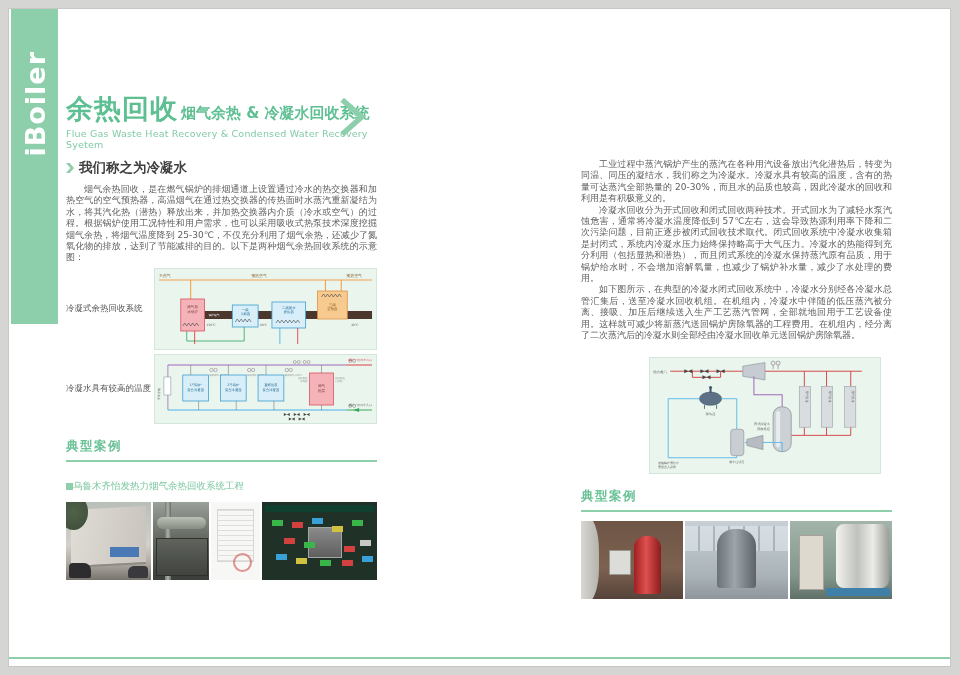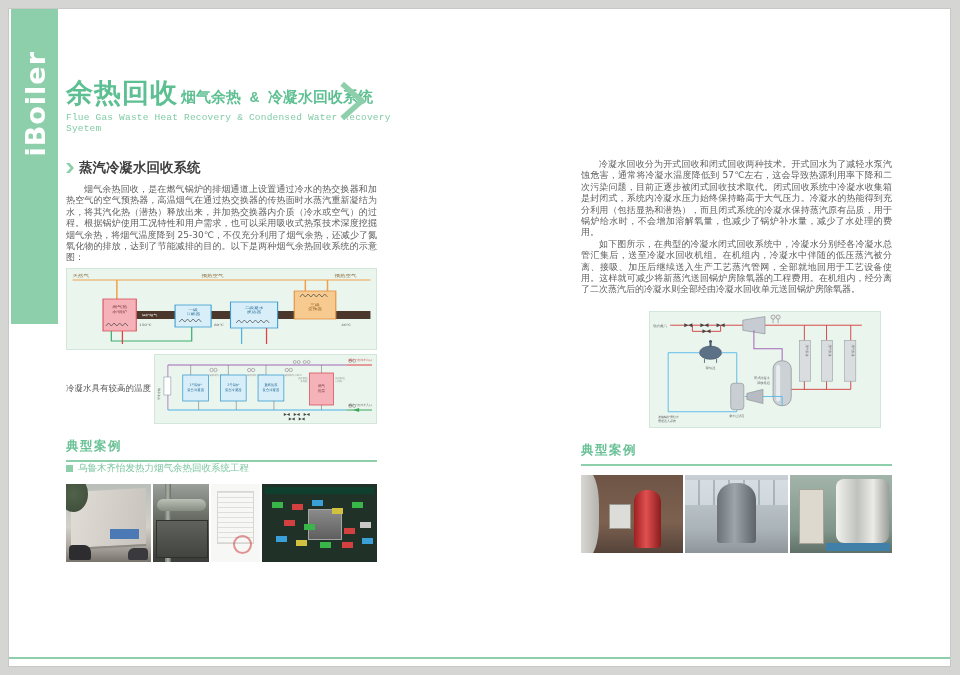--- a/index.html
+++ b/index.html
@@ -2,21 +2,21 @@
 <html><head>
 <meta charset="utf-8">
 <style>
   html,body{margin:0;padding:0;}
   .canvas{position:relative;width:960px;height:675px;background:#d5d6d3;font-family:"DejaVu Sans",sans-serif;overflow:hidden;}
   .page{position:absolute;left:8px;top:8px;width:943px;height:659px;background:#ffffff;border:1px solid #c7c8c6;box-sizing:border-box;}
   
   .side-bar{position:absolute;left:2px;top:0;width:47px;height:315px;background:#8dcfab;}
   .brand{position:absolute;top:42px;left:9px;writing-mode:vertical-rl;transform:rotate(180deg);color:#ffffff;font-size:27px;font-weight:bold;letter-spacing:1px;}
   
-  .header{position:absolute;left:57px;top:66px;width:340px;font-family:Liberation Mono, monospace;}
+  .header{position:absolute;left:57px;top:82px;width:340px;}
   .title-main{font-size:27px;font-weight:bold;color:#5ec092;letter-spacing:1px;}
   .title-sub{font-size:15px;font-weight:bold;color:#5ec092;margin-left:3px;}
   .title-en{font-size:9.5px;color:#82cba6;margin-top:1px;letter-spacing:.2px;}
   .chevron{position:absolute;left:274px;top:6px;width:26px;height:40px;}
   
   .col{position:absolute;top:150px;width:311px;}
   .col-left{left:57px;}
   .col-right{left:572px;}
   .sec-head{display:flex;align-items:center;gap:5px;font-size:13.5px;font-weight:bold;color:#3f3f3f;margin-bottom:7px;}
   .arrow-icon{display:inline-block;width:8px;height:10px;background:#8dcfab;clip-path:polygon(0 0,45% 0,100% 50%,45% 100%,0 100%,55% 50%);}
@@ -26,21 +26,21 @@
   .dg-label{width:88px;font-size:8.5px;color:#555;display:flex;align-items:center;}
   .dg-panel{flex:1;background:#eaf5ee;border:1px solid #d2e7d9;box-sizing:border-box;}
   .dg-h1{height:82px;}
   .dg-h2{height:70px;}
   .dg-panel svg{width:100%;height:100%;display:block;}
   .dg-panel-right{margin-left:68px;width:232px;height:117px;margin-top:15px;background:#eaf5ee;border:1px solid #d2e7d9;box-sizing:border-box;}
   .dg-panel-right svg{width:100%;height:100%;display:block;}
   
   .case-head{margin-top:14px;font-size:12.5px;font-weight:bold;color:#69c196;letter-spacing:1.5px;}
   .case-rule{height:2px;background:#8dcfab;margin-top:5px;}
-  .case-item{margin-top:0;font-size:9.5px;color:#7cc7a1;display:flex;align-items:center;gap:5px;}
+  .case-item{margin-top:18px;font-size:9.5px;color:#7cc7a1;display:flex;align-items:center;}
   .bullet{width:7px;height:7px;background:#8dcfab;flex:0 0 auto;}
   .photos{display:flex;gap:2px;margin-top:9px;height:78px;}
   .ph{position:relative;overflow:hidden;background:#999;}
   .ph i{position:absolute;display:block;}
   .ph1{width:85px;}
   .ph1{background:linear-gradient(180deg,#b9beb9 0%,#d2d0c9 55%,#b0aba2 78%,#77736d 100%);}
   .ph1 .bld{left:6%;top:8%;width:88%;height:72%;background:linear-gradient(100deg,#e0ddd6,#c8c4bd);border-bottom:2px solid #8f8b85;transform:skewY(-3deg);}
   .ph1 .banner{left:52%;top:58%;width:34%;height:13%;background:#4a79b5;}
   .ph1 .tree{left:-8%;top:-10%;width:34%;height:46%;background:radial-gradient(circle,#51624a,#3b4a37);border-radius:50%;}
   .ph1 .car1{left:3%;bottom:3%;width:27%;height:19%;background:#2d2d30;border-radius:4px 7px 2px 2px;}
@@ -98,25 +98,26 @@
       </div>
       <div class="title-en">Flue Gas Waste Heat Recovery &amp; Condensed Water Recovery Syetem</div>
       <svg class="chevron" viewBox="0 0 24 36">
           <path d="M2 2 L20 18 L2 34" fill="none" stroke="#8dcfab" stroke-width="5"></path>
         </svg>
     </div>
 
     <div class="col col-left">
       <div class="sec-head">
         <span class="arrow-icon"></span>
-        <span>蒸汽冷凝水回收系统</span>
+        <span>我们称之为冷凝水</span>
       </div>
       <p class="body">烟气余热回收，是在燃气锅炉的排烟通道上设置通过冷水的热交换器和加热空气的空气预热器，高温烟气在通过热交换器的传热面时水蒸汽重新凝结为水，将其汽化热（潜热）释放出来，并加热交换器内介质（冷水或空气）的过程。根据锅炉使用工况特性和用户需求，也可以采用吸收式热泵技术深度挖掘烟气余热，将烟气温度降到 25-30℃，不仅充分利用了烟气余热，还减少了氮氧化物的排放，达到了节能减排的目的。以下是两种烟气余热回收系统的示意图：</p>
 
       <div class="dg-row">
+        <div class="dg-label">冷凝式余热回收系统</div>
         <div class="dg-panel dg-h1">
           <svg viewBox="0 0 223 80" preserveAspectRatio="none">
             <g stroke="#f0a24a" stroke-width="1.1" fill="none">
               <path d="M4 11 H219"></path>
                 <path d="M36 11 V30"></path>
                 <path d="M172 22 V11"></path>
                 <path d="M188 22 V11"></path>
             </g>
             <text class="t40" x="4" y="8">天然气</text>
             <text class="t40" x="97" y="8">预热空气</text>
@@ -259,20 +260,21 @@
           </div>
         <div class="ph ph4">
             <i class="top"></i>
             <i class="mach"></i>
             <i class="blocks"></i>
           </div>
       </div>
     </div>
 
     <div class="col col-right">
+      <p class="body">工业过程中蒸汽锅炉产生的蒸汽在各种用汽设备放出汽化潜热后，转变为同温、同压的凝结水，我们称之为冷凝水。冷凝水具有较高的温度，含有的热量可达蒸汽全部热量的 20-30%，而且水的品质也较高，因此冷凝水的回收和利用是有积极意义的。</p>
       <p class="body">冷凝水回收分为开式回收和闭式回收两种技术。开式回水为了减轻水泵汽蚀危害，通常将冷凝水温度降低到 57℃左右，这会导致热源利用率下降和二次污染问题，目前正逐步被闭式回收技术取代。闭式回收系统中冷凝水收集箱是封闭式，系统内冷凝水压力始终保持略高于大气压力。冷凝水的热能得到充分利用（包括显热和潜热），而且闭式系统的冷凝水保持蒸汽原有品质，用于锅炉给水时，不会增加溶解氧量，也减少了锅炉补水量，减少了水处理的费用。</p>
       <p class="body">如下图所示，在典型的冷凝水闭式回收系统中，冷凝水分别经各冷凝水总管汇集后，送至冷凝水回收机组。在机组内，冷凝水中伴随的低压蒸汽被分离、接吸、加压后继续送入生产工艺蒸汽管网，全部就地回用于工艺设备使用。这样就可减少将新蒸汽送回锅炉房除氧器的工程费用。在机组内，经分离了二次蒸汽后的冷凝水则全部经由冷凝水回收单元送回锅炉房除氧器。</p>
 
       <div class="dg-panel-right">
         <svg viewBox="0 0 228 113" preserveAspectRatio="none">
           <text class="t35" x="3" y="15">动力蒸汽</text>
           <g fill="none" stroke="#d23b3b" stroke-width="0.9">
             <path d="M20 13 H92"></path>
               <path d="M114 13 H210"></path>
             <path d="M42 13 V19 H70 V13"></path>

